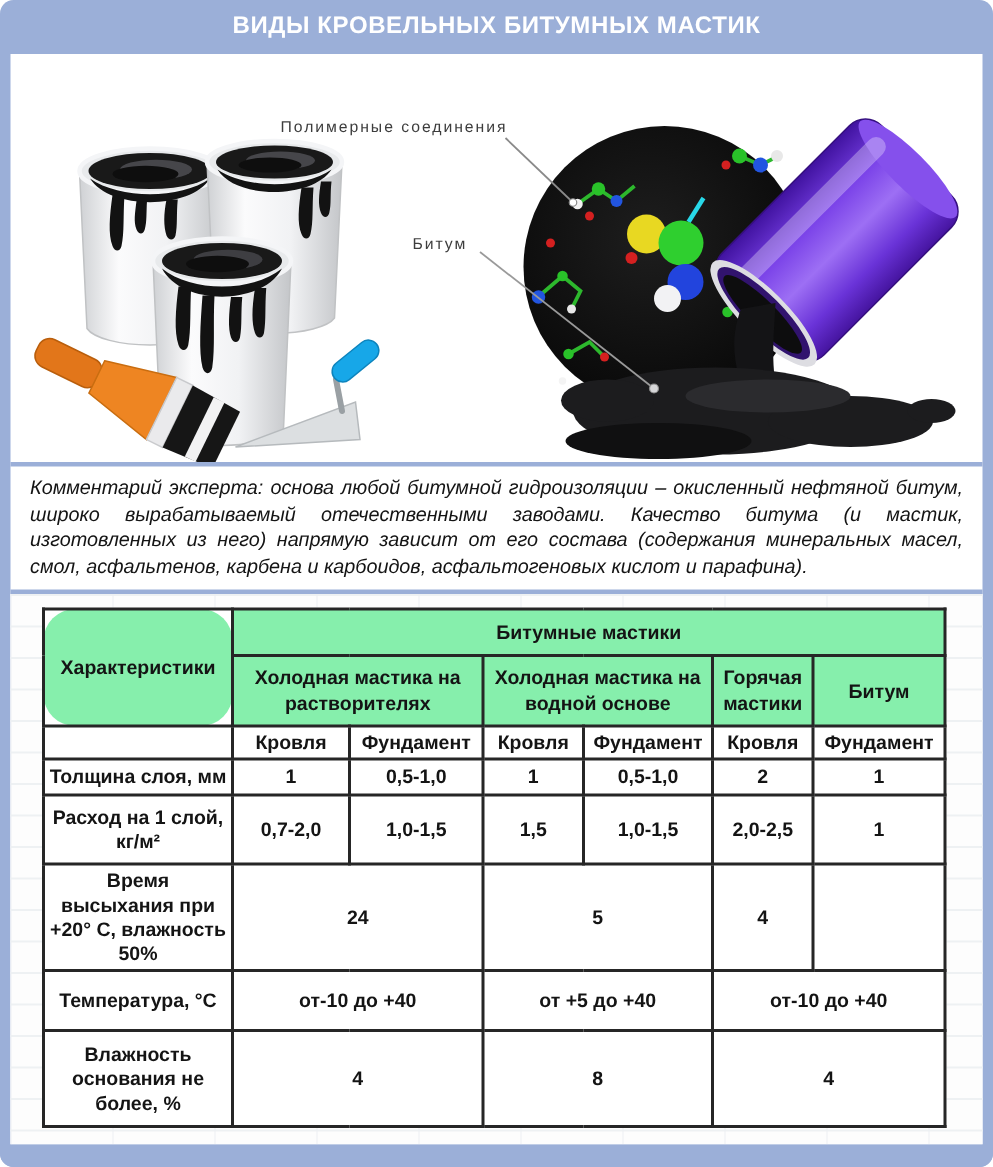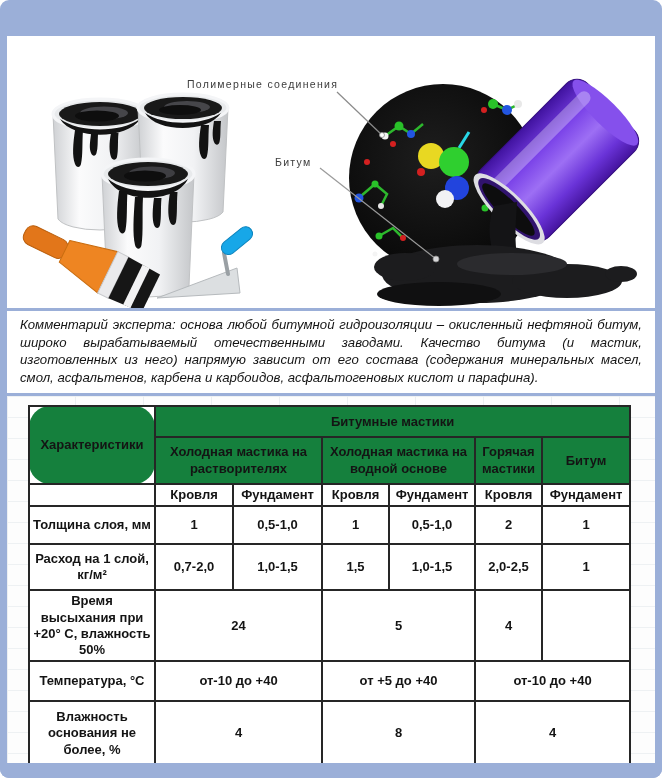--- a/index.html
+++ b/index.html
@@ -45,38 +45,41 @@
   }
   table.mastics{
     border-collapse:collapse;table-layout:fixed;width:601px;background:#ffffff;
   }
   table.mastics td{
     border:2px solid #262626;
     text-align:center;vertical-align:middle;
     font-weight:bold;font-size:13px;color:#141414;
     padding:2px 3px;line-height:1.25;
   }
-  td.hdr{background:#15803d;}
+  td.hdr{background:#86efac;}
   td.group{font-size:15px;}
   td.corner{font-size:13.5px;border-radius:21px;}
   td.lab-left{text-align:left;padding-left:6px;}
   tr.tr-g{height:31px;}
   tr.tr-s{height:47px;}
   tr.tr-su{height:22px;}
-  tr.tr-d0{height:38px;border-radius:11px;}
+  tr.tr-d0{height:24px;border-radius:11px;}
   tr.tr-d1{height:46px;}
   tr.tr-d2{height:62px;}
   tr.tr-d3{height:40px;}
   tr.tr-d4{height:64px;}
 </style>
 </head>
 <body>
 
 <div class="frame">
 
+  <div class="title-bar">
+    <span>ВИДЫ КРОВЕЛЬНЫХ БИТУМНЫХ МАСТИК</span>
+  </div>
 
   <div class="page">
 
     <div class="illustration">
       <svg viewBox="0 0 648 272" width="648" height="272">
         <defs>
           <linearGradient id="canBody" x1="0" y1="0" x2="1" y2="0">
             <stop offset="0" stop-color="#cfd1d4"></stop>
             <stop offset="0.28" stop-color="#fbfbfc"></stop>
             <stop offset="0.62" stop-color="#f1f2f4"></stop>

